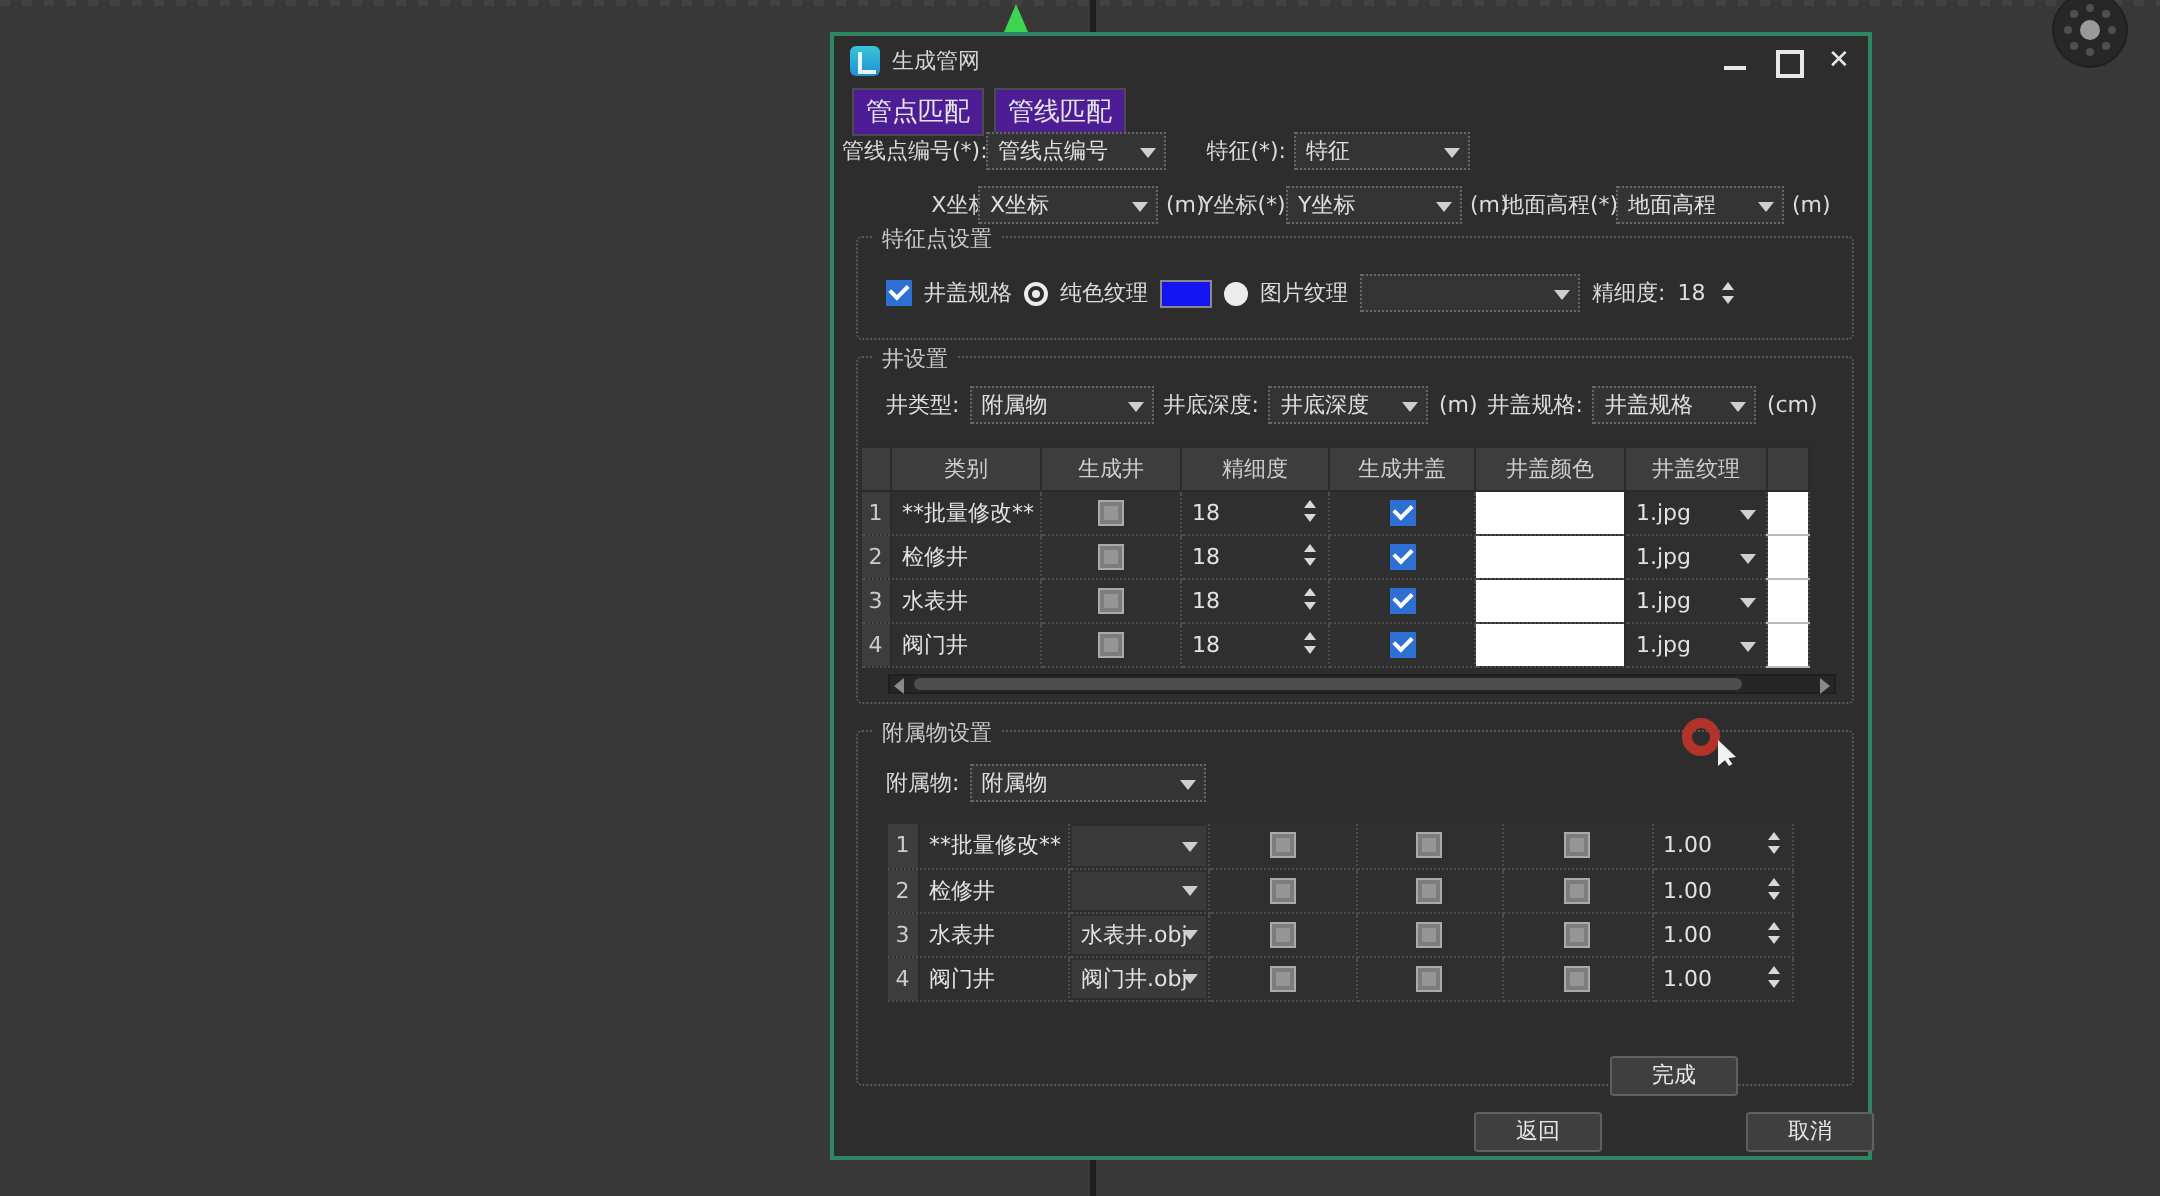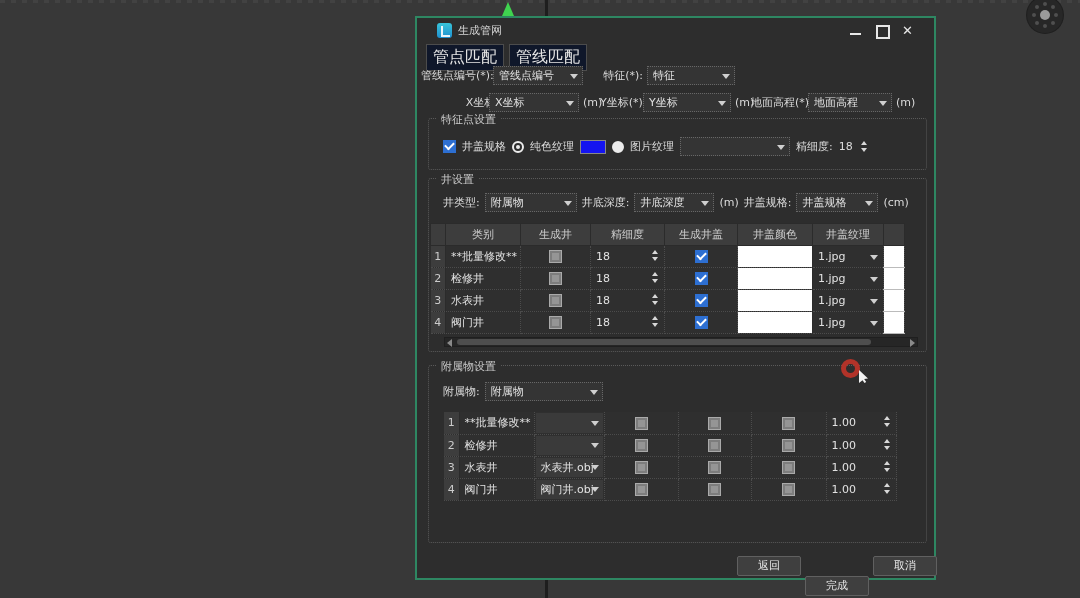--- a/index.html
+++ b/index.html
@@ -23,34 +23,34 @@
   .cursor-ring { position:absolute; left:841px; top:359px; width:19px; height:19px; border-radius:50%;
     border:5px solid #b23329; z-index:50; }
   .cursor-arrow { position:absolute; left:13px; top:6px; width:10px; height:13px; background:#f2f2f2;
     clip-path:polygon(0 0, 0 100%, 35% 78%, 55% 100%, 72% 92%, 52% 70%, 90% 65%);
     filter:drop-shadow(0 0 1px #111); }
 
   
   .dialog { position:absolute; left:415px; top:16px; width:521px; height:564px;
     background:#2d2d2d; border:2px solid #2e8762; z-index:10; }
 
-  .titlebar { position:absolute; left:0; top:0; width:100%; height:24px; display:flex; align-items:center; padding:0 20px; }
+  .titlebar { position:absolute; left:0; top:0; width:100%; height:24px; display:flex; align-items:center; padding:0 8px; }
   .app-icon { width:15px; height:15px; border-radius:3px; background:linear-gradient(#38c5da,#1f90d0);
     margin-right:6px; position:relative; flex:none; }
   .app-icon::after { content:""; position:absolute; left:4px; top:3px; width:7px; height:9px;
     border-left:2px solid #fff; border-bottom:2px solid #fff; opacity:.9; }
   .title-text { color:#d5d5d5; font-size:11px; }
   .win-controls { margin-left:auto; display:flex; align-items:center; gap:13px; }
   .wc { width:13px; height:13px; position:relative; cursor:default; }
   .wc-min::after { content:""; position:absolute; left:1px; bottom:2px; width:11px; height:2px; background:#e8e8e8; }
   .wc-max::after { content:""; position:absolute; left:1px; top:1px; width:10px; height:10px; border:2px solid #e8e8e8; }
   .wc-close { font-size:13px; color:#e8e8e8; line-height:13px; text-align:center; font-weight:bold; }
 
   .tabs { position:absolute; left:9px; top:26px; display:flex; gap:5px; }
-  .tab { background:#0f172a; color:#e5e5e5; padding:2px 6px; font-size:16px; border:1px solid #4c4c4c; }
+  .tab { background:#4c1d95; color:#e5e5e5; padding:2px 6px; font-size:13px; border:1px solid #4c4c4c; }
 
   
   .frow { position:absolute; height:19px; }
   .flabel { position:absolute; text-align:right; color:#dadada; line-height:19px; white-space:nowrap; }
   .combo { position:absolute; height:19px; background:#343434; border:1px dotted #676767; display:flex;
     align-items:center; padding:0 14px 0 5px; color:#e0e0e0; }
   .combo .arr, .arr { position:absolute; right:4px; top:50%; margin-top:-2px; width:0; height:0;
     border-left:4px solid transparent; border-right:4px solid transparent; border-top:5px solid #cfcfcf; }
   .unit { position:absolute; line-height:19px; color:#dadada; }
 
@@ -385,20 +385,20 @@
         <td class="spincell"><span>1.00</span><span class="spin">
                 <i class="up"></i>
                 <i class="dn"></i>
               </span></td>
       </tr>
     </tbody>
       </table>
   </div>
 
   <div class="btn" style="left:320px; top:538px;">返回</div>
-  <div class="btn" style="left:388px; top:558px;text-align:center;">完成</div>
+  <div class="btn" style="left:388px; top:510px;text-align:center;">完成</div>
   <div class="btn" style="left:456px; top:538px;">取消</div>
 
 </div>
 
 <div class="cursor-ring">
   <div class="cursor-arrow"></div>
 </div>
 
 </body></html>

